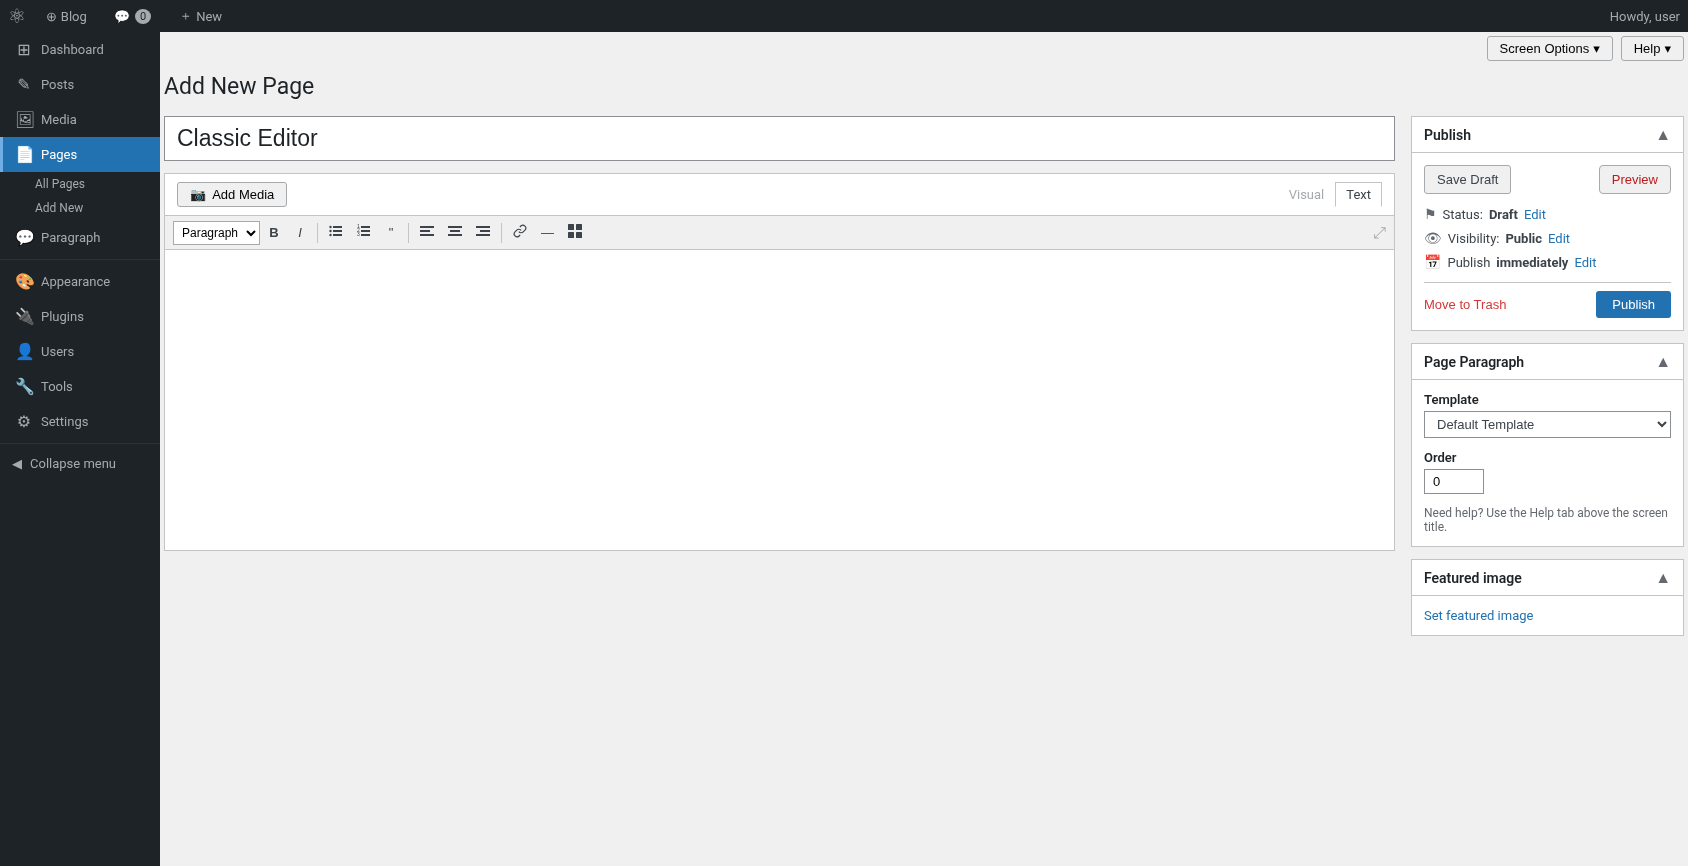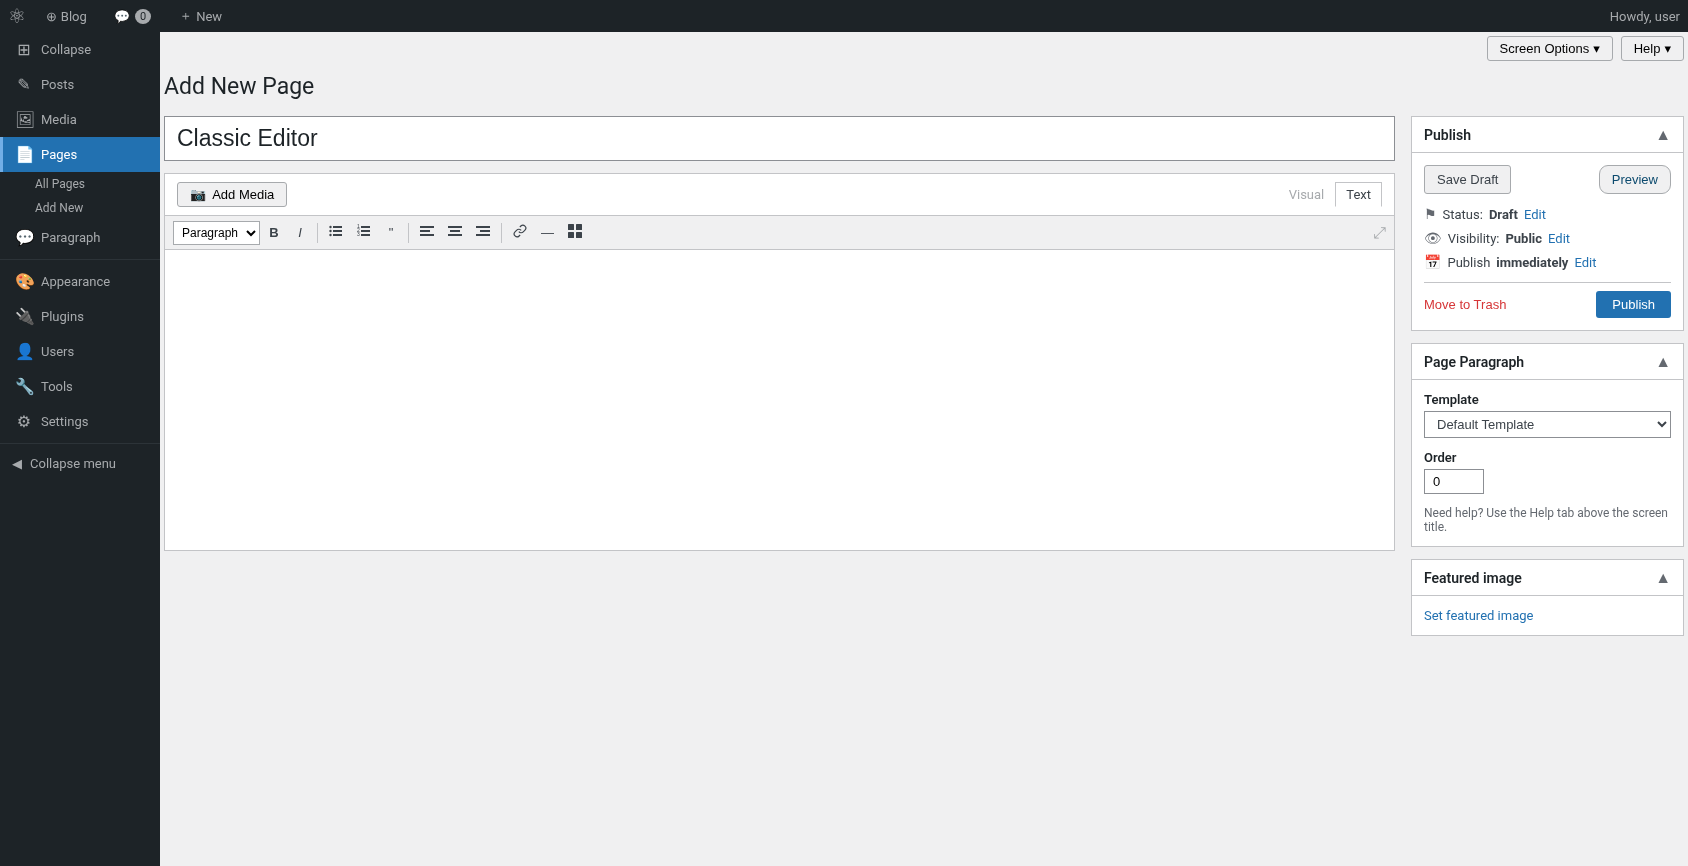--- a/index.html
+++ b/index.html
@@ -215,25 +215,25 @@
       border: 1px solid #a7aaad;
       border-radius: 3px;
       padding: 6px 12px;
       font-size: 13px;
       cursor: pointer;
       color: #3c434a;
     }
     .btn-preview {
       background: #f0f0f1;
       border: 1px solid #a7aaad;
-      border-radius: 9px;
+      border-radius: 4px;
       padding: 6px 12px;
       font-size: 13px;
       cursor: pointer;
-      color: #0c4a6e;
+      color: #b91c1c;
     }
     .publish-meta { font-size: 13px; color: #3c434a; margin-bottom: 8px; display: flex; align-items: center; gap: 6px; }
     .publish-meta .edit-link { color: #2271b1; text-decoration: none; cursor: pointer; }
     .publish-meta .meta-icon { color: #646970; font-size: 14px; }
     .publish-footer {
       display: flex;
       justify-content: space-between;
       align-items: center;
       margin-top: 12px;
       padding-top: 8px;
@@ -293,21 +293,21 @@
     </span>
   </div>
   <div class="adminbar-right">
     <span>Howdy, user</span>
   </div>
 </div>
 
 <div id="adminmenu">
   <div class="menu-item">
     <span class="menu-icon">⊞</span>
-    <span>Collapse</span>
+    <span>Dashboard</span>
   </div>
   <div class="menu-item">
     <span class="menu-icon">✎</span>
     <span>Posts</span>
   </div>
   <div class="menu-item">
     <span class="menu-icon">🖼</span>
     <span>Media</span>
   </div>
   <div class="menu-item active">

